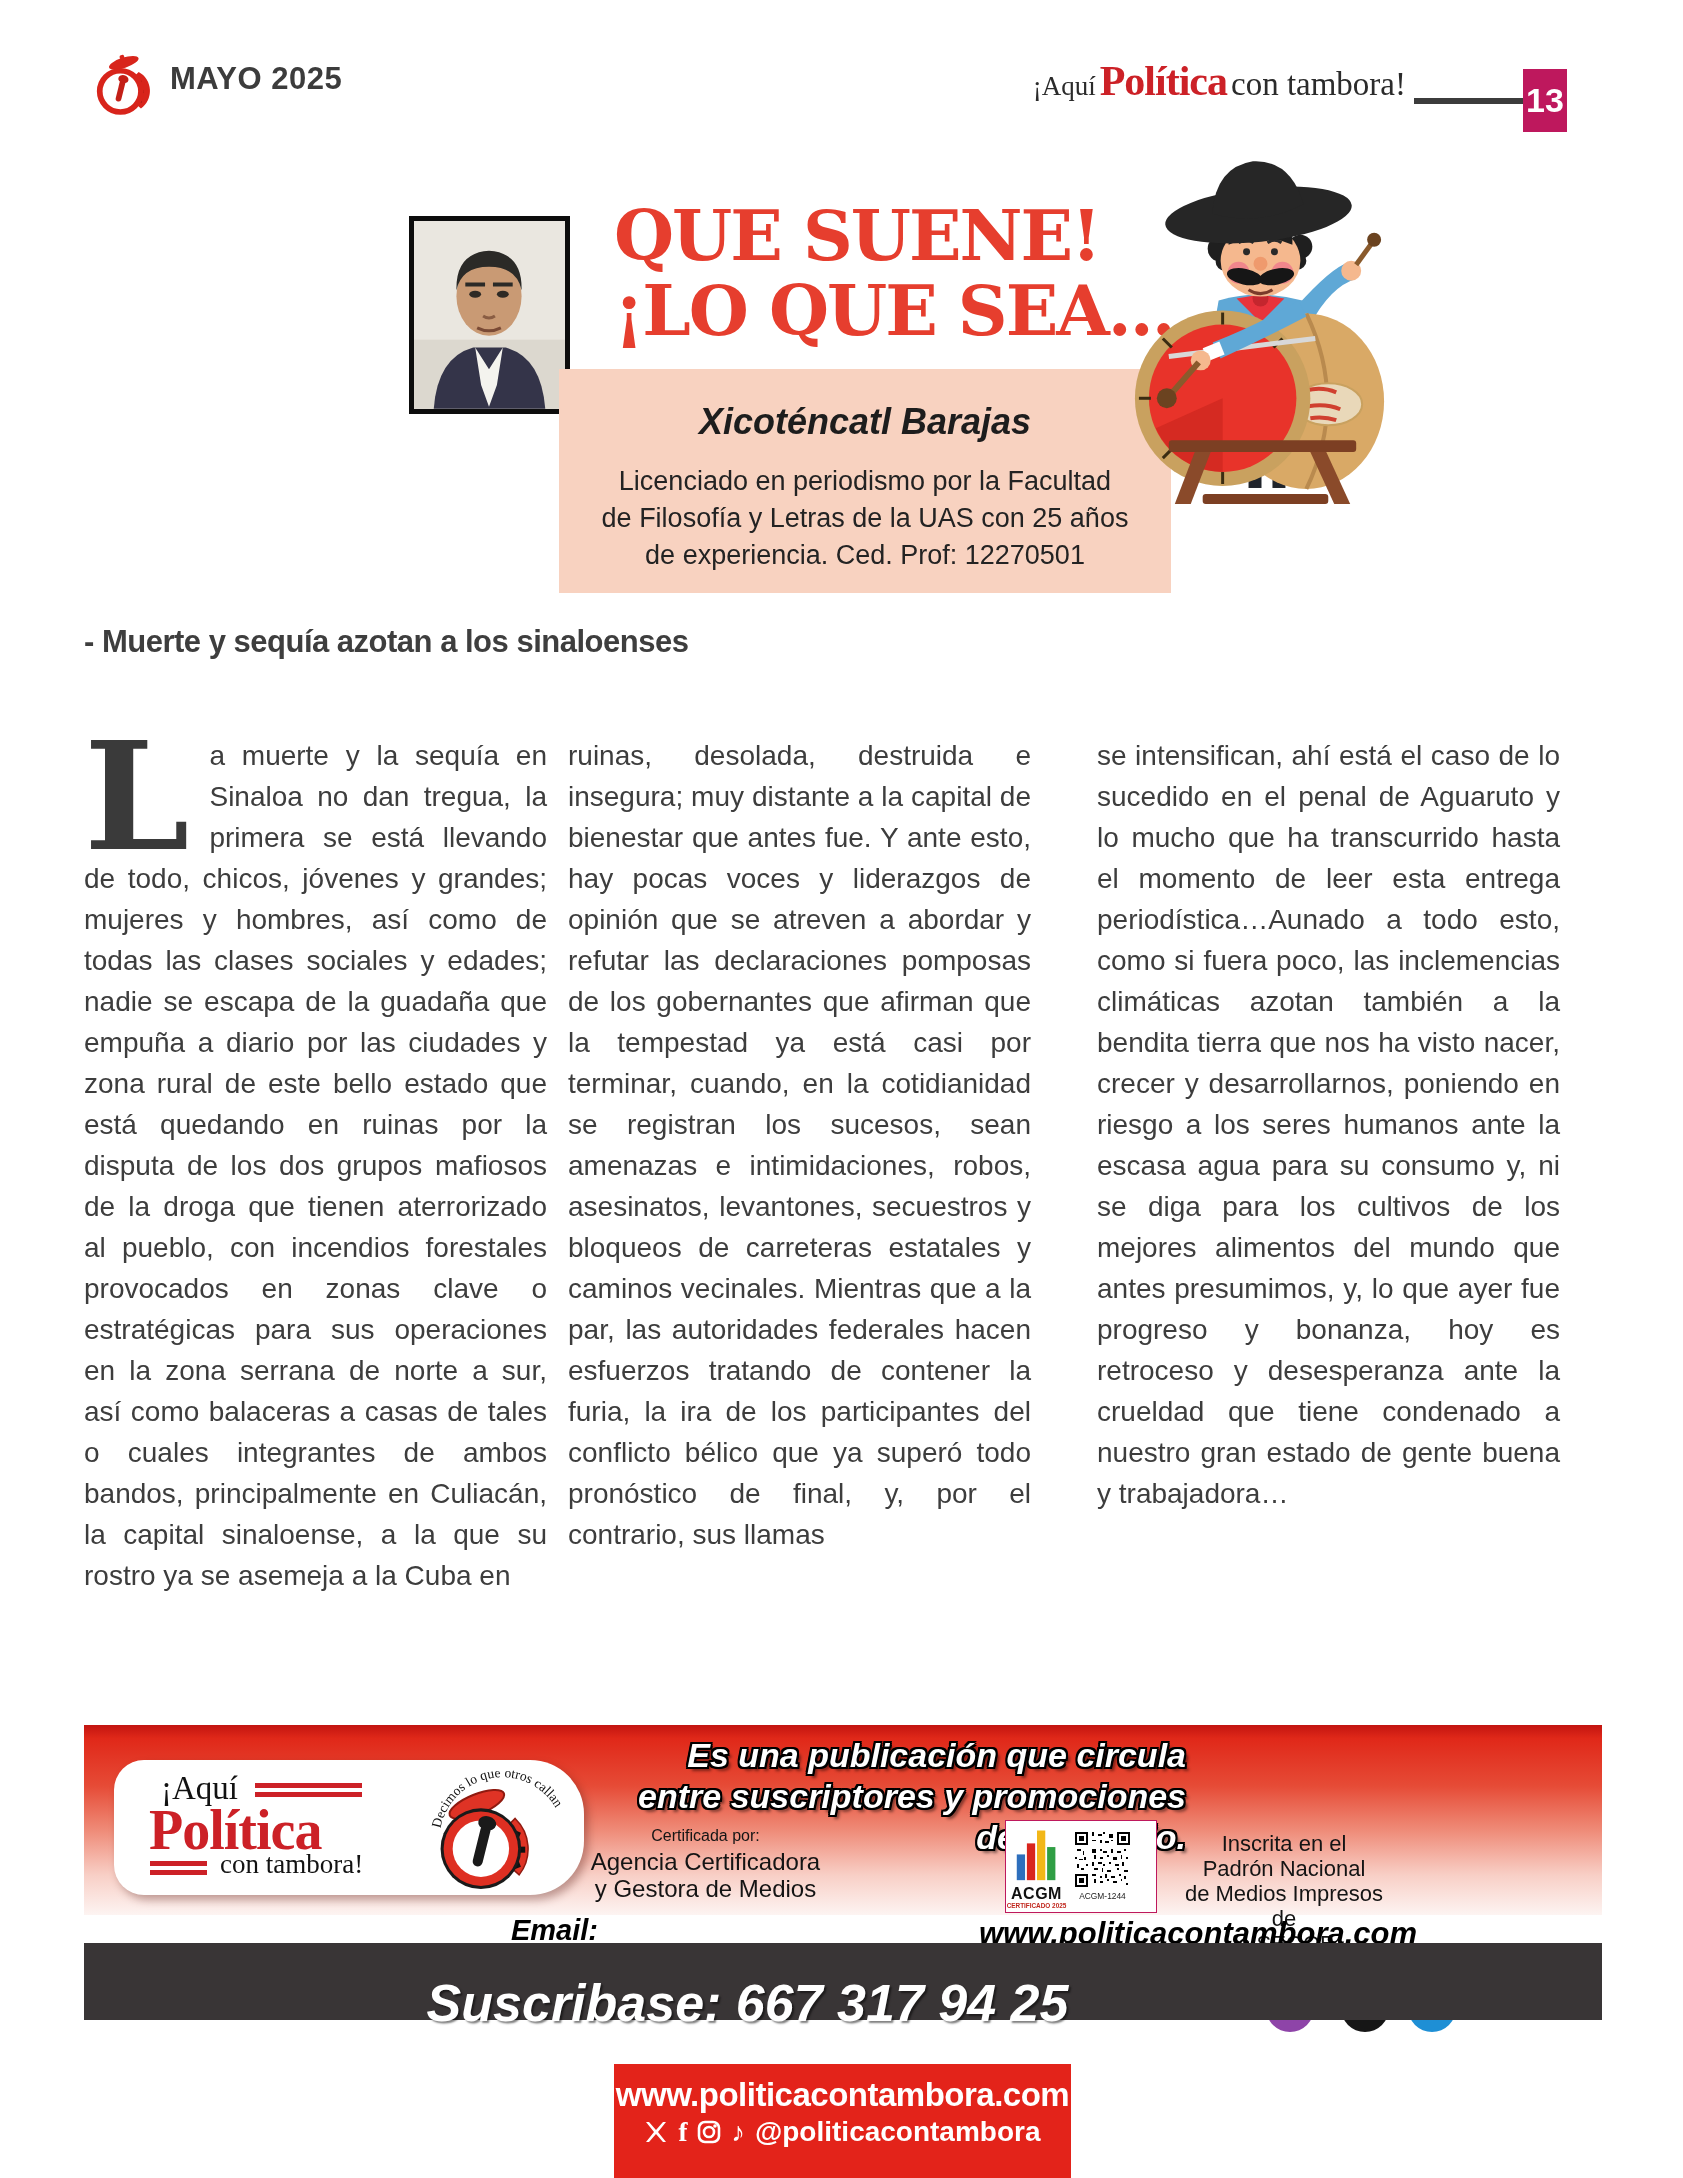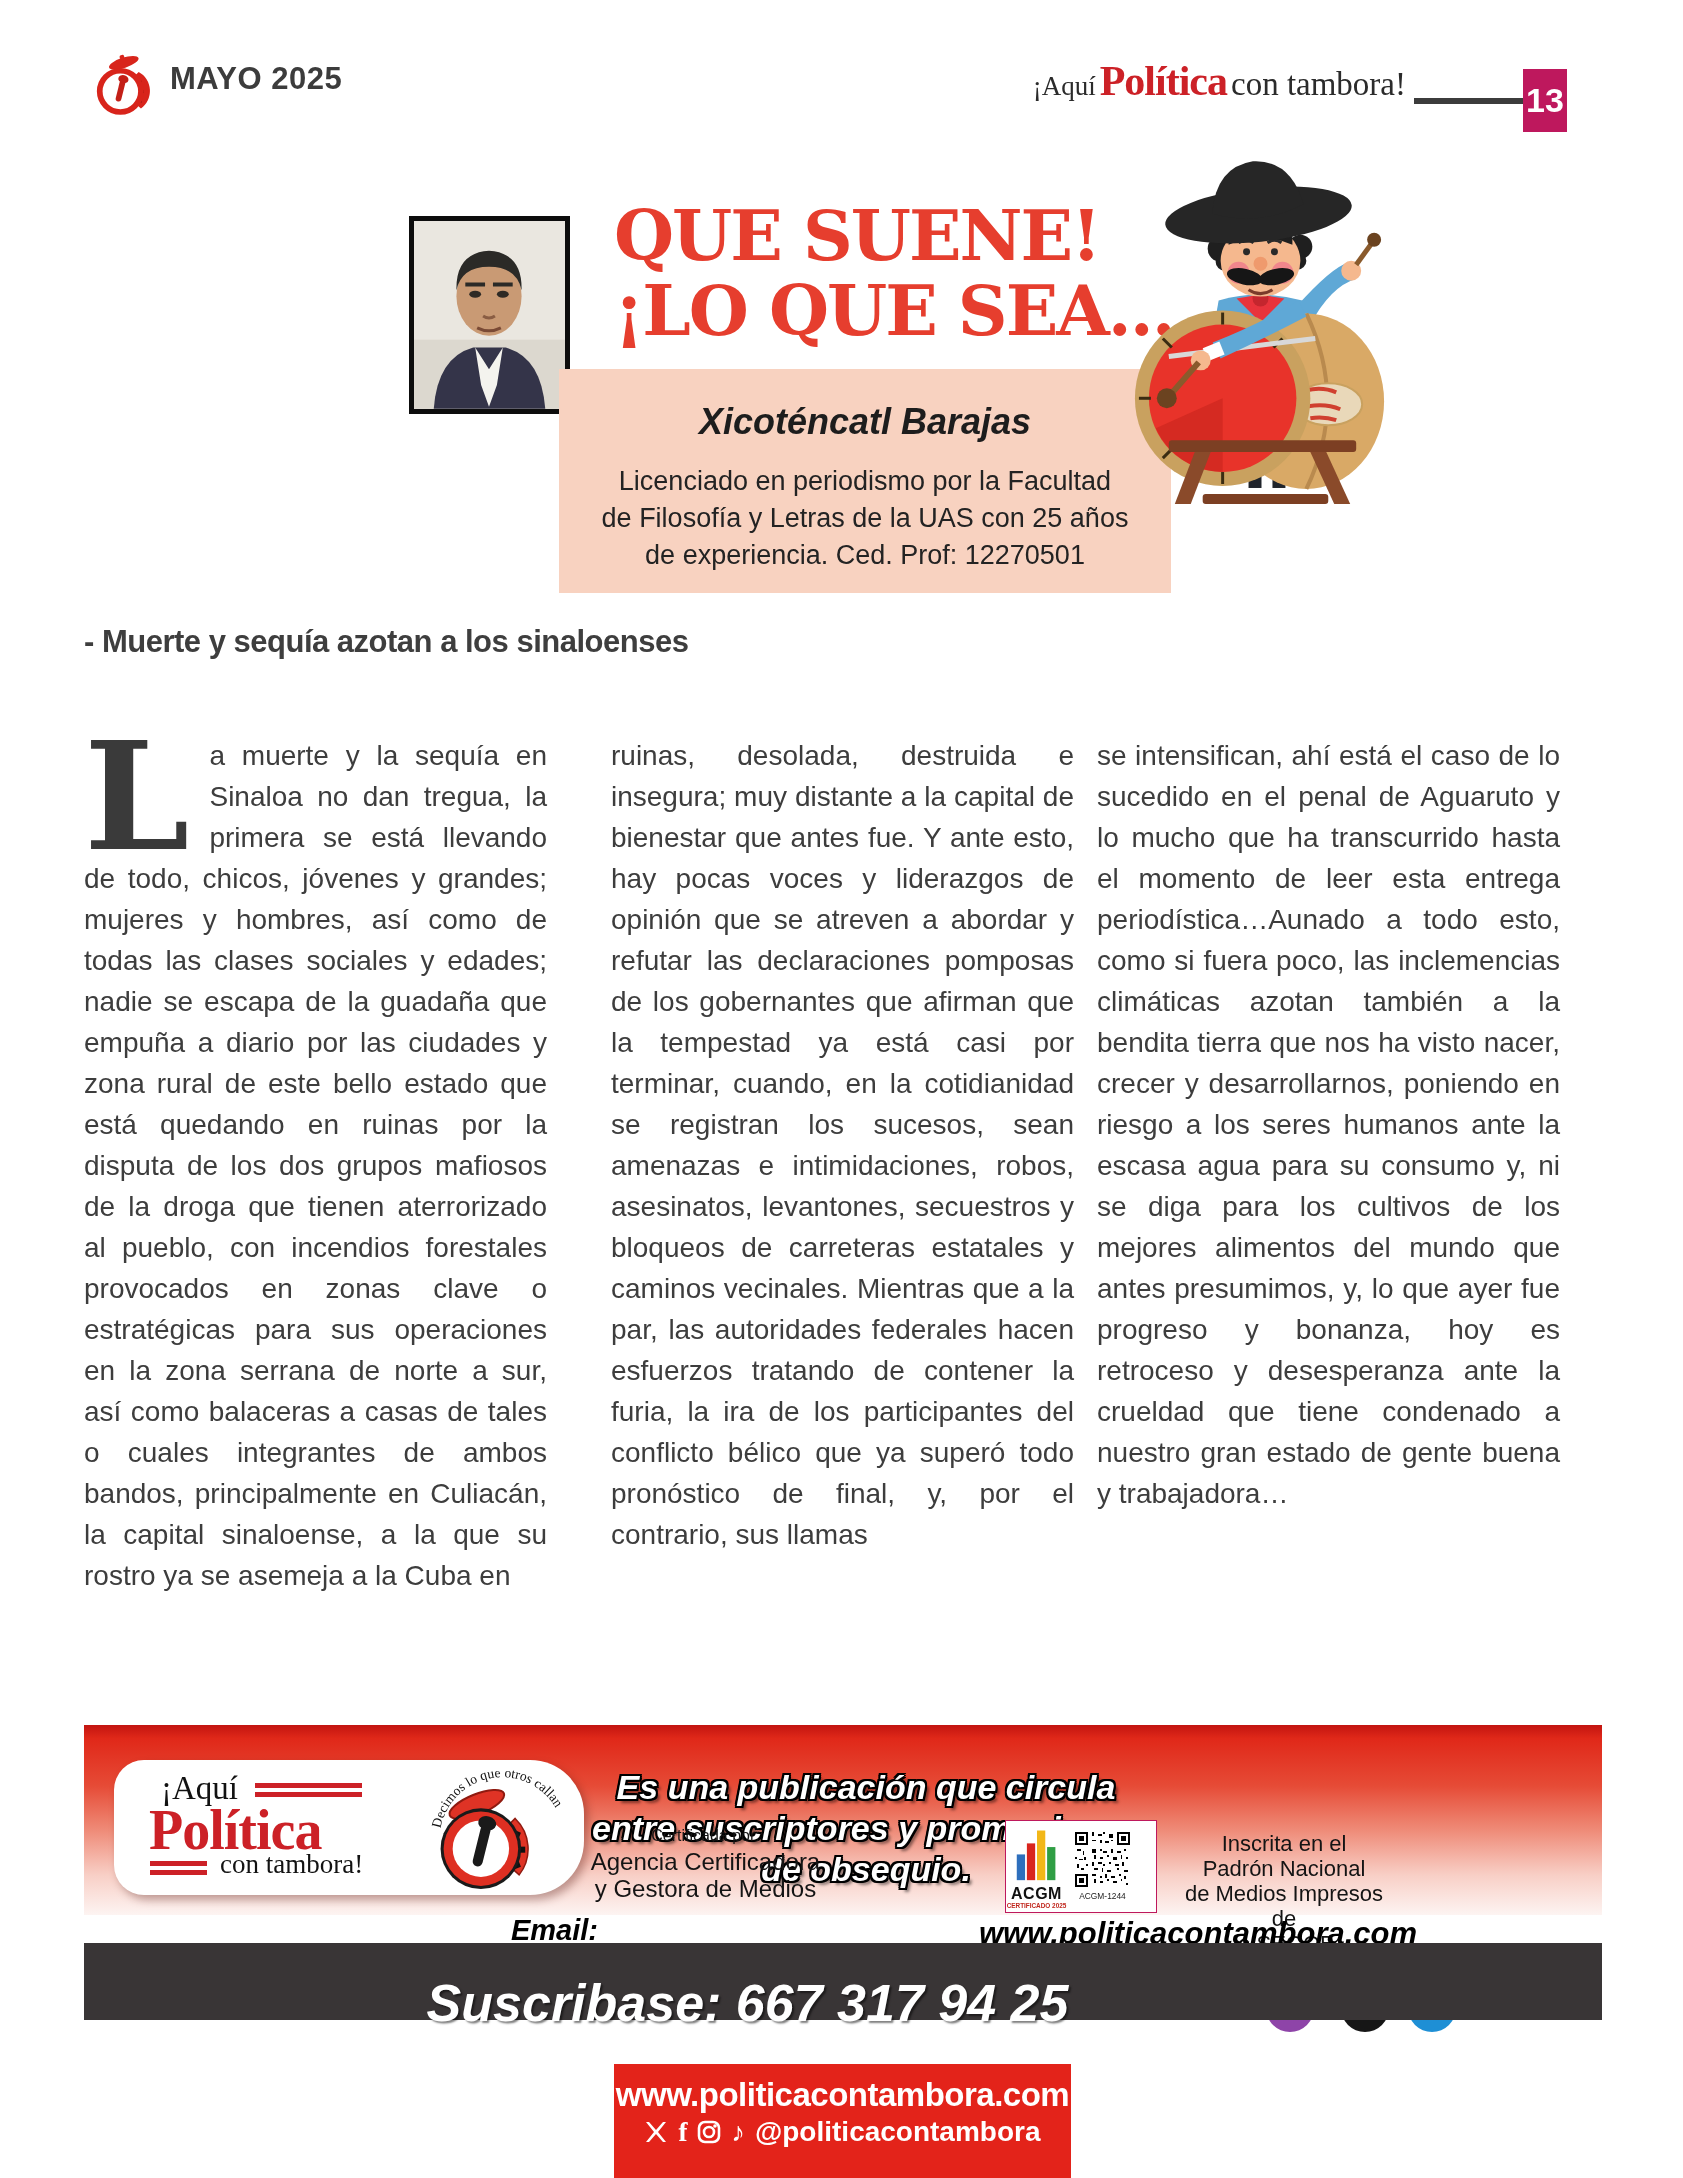--- a/index.html
+++ b/index.html
@@ -25,43 +25,43 @@
   .author-name{left:559px;top:401px;width:612px;text-align:center;font-size:36px;font-weight:bold;
       font-style:italic;color:#1d1d1d;}
   .credentials{left:559px;top:463px;width:612px;text-align:center;font-size:27px;line-height:37px;color:#232323;}
   .cartoon{left:1111px;top:149px;width:299px;height:364px;}
 
   .subhead{left:84px;top:624px;font-size:31px;font-weight:600;color:#3e3e3e;letter-spacing:-0.5px;}
 
   
   .bodycol{top:735px;width:463px;font-size:28px;line-height:41px;color:#3d3d3d;
       text-align:justify;}
-  .c1{left:84px;} .c2{left:611px;} .c3{left:1097px;}
+  .c1{left:84px;} .c2{left:568px;} .c3{left:1097px;}
   .dropcap{float:left;font-family:"DejaVu Serif",serif;font-weight:bold;font-size:150px;
       line-height:111px;color:#3a3a3a;margin:6px 20px 2px 0;}
 
   
   .banner{left:84px;top:1725px;width:1518px;height:190px;
       background:linear-gradient(180deg,#c21410 0%,#e02819 7%,#e64b36 32%,#ef8d7a 56%,#f8cfc6 79%,#fdf4f2 100%);}
   .logo-box{left:114px;top:1760px;width:470px;height:135px;background:#fff;border-radius:30px 54px 54px 30px;
       box-shadow:4px 5px 8px rgba(80,20,15,.35);}
   .logo-aqui{left:161px;top:1770px;font-family:"Liberation Serif",serif;font-size:33px;color:#121212;}
   .redlines{display:inline-block;vertical-align:middle;}
   .redlines i{display:block;height:5px;background:#cc2127;margin:4px 0;}
   .lines-top{left:255px;top:1779px;width:107px;}
   .lines-bot{left:150px;top:1857px;width:57px;}
   .logo-politica{left:149px;top:1798px;font-family:"Liberation Serif",serif;font-weight:bold;
       font-size:56px;color:#cc2127;letter-spacing:-1px;}
   .logo-tambora{left:220px;top:1849px;font-family:"Liberation Serif",serif;font-size:27px;color:#121212;}
   .logo-drum{left:414px;top:1762px;width:166px;height:131px;}
 
-  .circulation{left:546px;top:1735px;width:640px;text-align:center;font-size:34px;line-height:41px;
+  .circulation{left:546px;top:1735px;width:640px;text-align:right;font-size:34px;line-height:41px;
       font-weight:bold;font-style:italic;color:#fff;
       text-shadow:2px 0 0 #000,-2px 0 0 #000,0 2px 0 #000,0 -2px 0 #000,
-                  2px 2px 0 #000,-2px 2px 0 #000,2px -2px 0 #000,-2px -2px 0 #000,4px 4px 3px rgba(0,0,0,.45);margin-top:32px;}
+                  2px 2px 0 #000,-2px 2px 0 #000,2px -2px 0 #000,-2px -2px 0 #000,4px 4px 3px rgba(0,0,0,.45);}
   .certified{left:542px;top:1827px;width:327px;text-align:center;color:#141414;}
   .certified .lbl{font-size:16px;margin-bottom:3px;}
   .certified .nm{font-size:24px;line-height:27px;}
   .acgm-box{left:1005px;top:1820px;width:150px;height:91px;background:#fff;border:1px solid #be185d;
       display:flex;align-items:center;justify-content:flex-start;gap:5px;}
   .acgm-left{width:61px;text-align:center;}
   .acgm-left .nm{font-size:16px;font-weight:bold;color:#111;line-height:16px;letter-spacing:0.5px;}
   .acgm-left .crt{font-size:6.4px;color:#c0271d;font-weight:bold;}
   .acgm-right{width:61px;text-align:center;}
   .acgm-right .code{font-size:8.4px;color:#222;}

